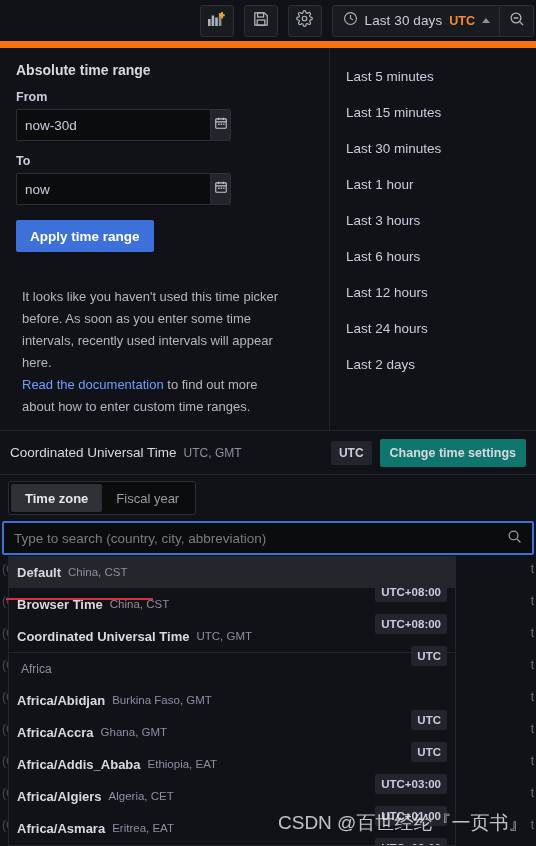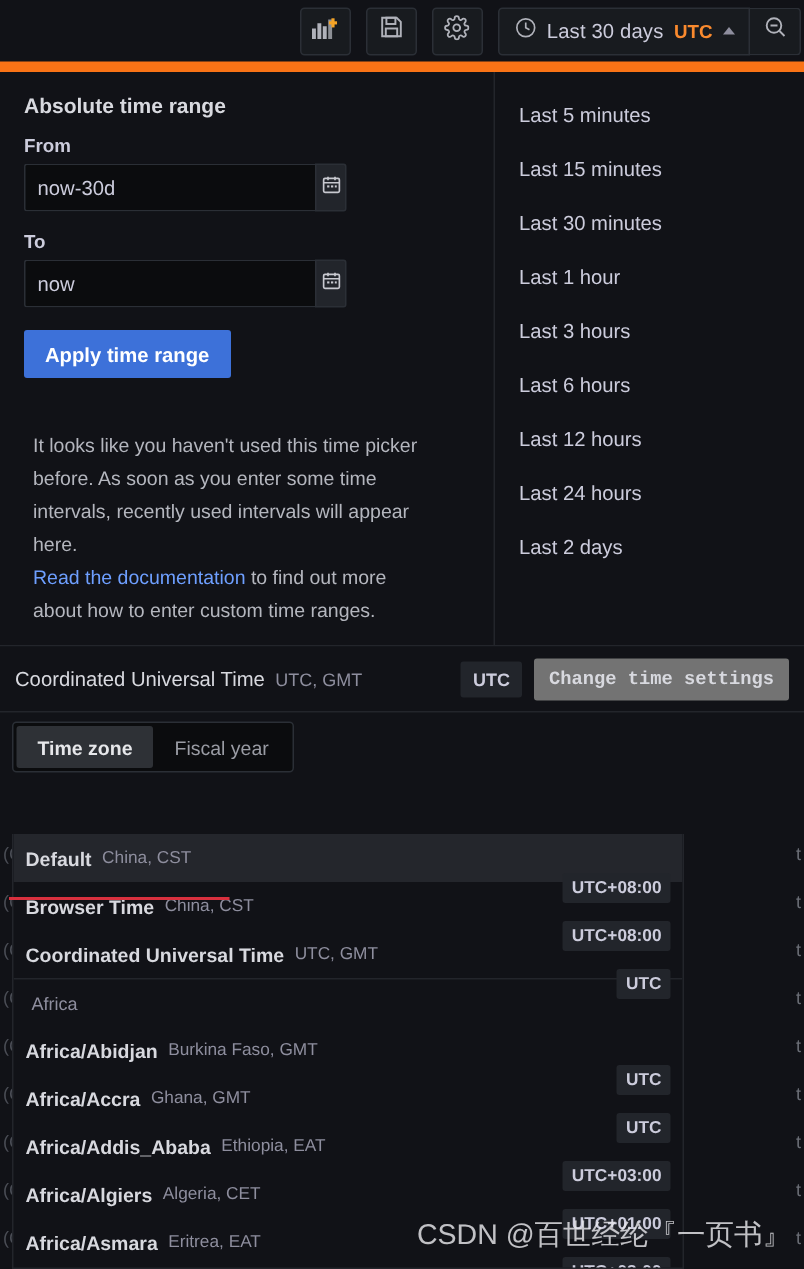--- a/index.html
+++ b/index.html
@@ -97,23 +97,23 @@
     border-bottom: 1px solid #23252b; background: #111217;
   }
   .tz-name { font-size: 13.5px; color: #d8d9df; }
   .tz-sub { font-size: 12px; color: #8e8e9e; margin-left: 7px; }
   .tz-spacer { flex: 1; }
   .tz-badge {
     background: #22252b; border-radius: 2px; font-size: 12px; font-weight: 600;
     color: #ccccdc; padding: 5px 8px; margin-right: 8px;
   }
   .tz-change {
-    background: #737373; border: none; border-radius: 2px; color: #d8d9df;
+    background: #0f766e; border: none; border-radius: 2px; color: #d8d9df;
     font-size: 12.5px; font-weight: 600; padding: 7px 10px;
-    font-family: Liberation Mono, monospace; cursor: pointer;
+    font-family: Liberation Sans, sans-serif; cursor: pointer;
   }
 
   
   .tabs {
     position: absolute; top: 481px; left: 8px;
     display: flex; background: #0b0c0e; border: 1px solid #2b2f36; border-radius: 3px;
     padding: 2px; height: 34px;
   }
   .tab {
     padding: 0 14px; height: 28px; display: flex; align-items: center;
@@ -333,20 +333,29 @@
       <div class="ghost-row" style="top: 230px;">
         <span class="ghost-left">(C</span>
         <span class="ghost-right">t</span>
       </div>
       <div class="ghost-row" style="top: 262px;">
         <span class="ghost-left">(C</span>
         <span class="ghost-right">t</span>
       </div>
     </div>
 
+  <div class="tz-search">
+    <span class="ts-ph">Type to search (country, city, abbreviation)</span>
+    <span>
+      <svg width="15" height="15" viewBox="0 0 24 24" fill="none" stroke="#9a9ca4" stroke-width="2">
+        <circle cx="10.5" cy="10.5" r="7"></circle>
+          <path d="M16 16l5.5 5.5"></path>
+      </svg>
+    </span>
+  </div>
 
   <div class="tz-list" id="tz-list">
       <div class="tz-row hl">
         <span class="r-name">Default</span>
         <span class="r-sub">China, CST</span>
         <span class="r-spacer"></span>
         <span class="r-off">UTC+08:00</span>
       </div>
       <div class="tz-row">
         <span class="r-name">Browser Time</span>

